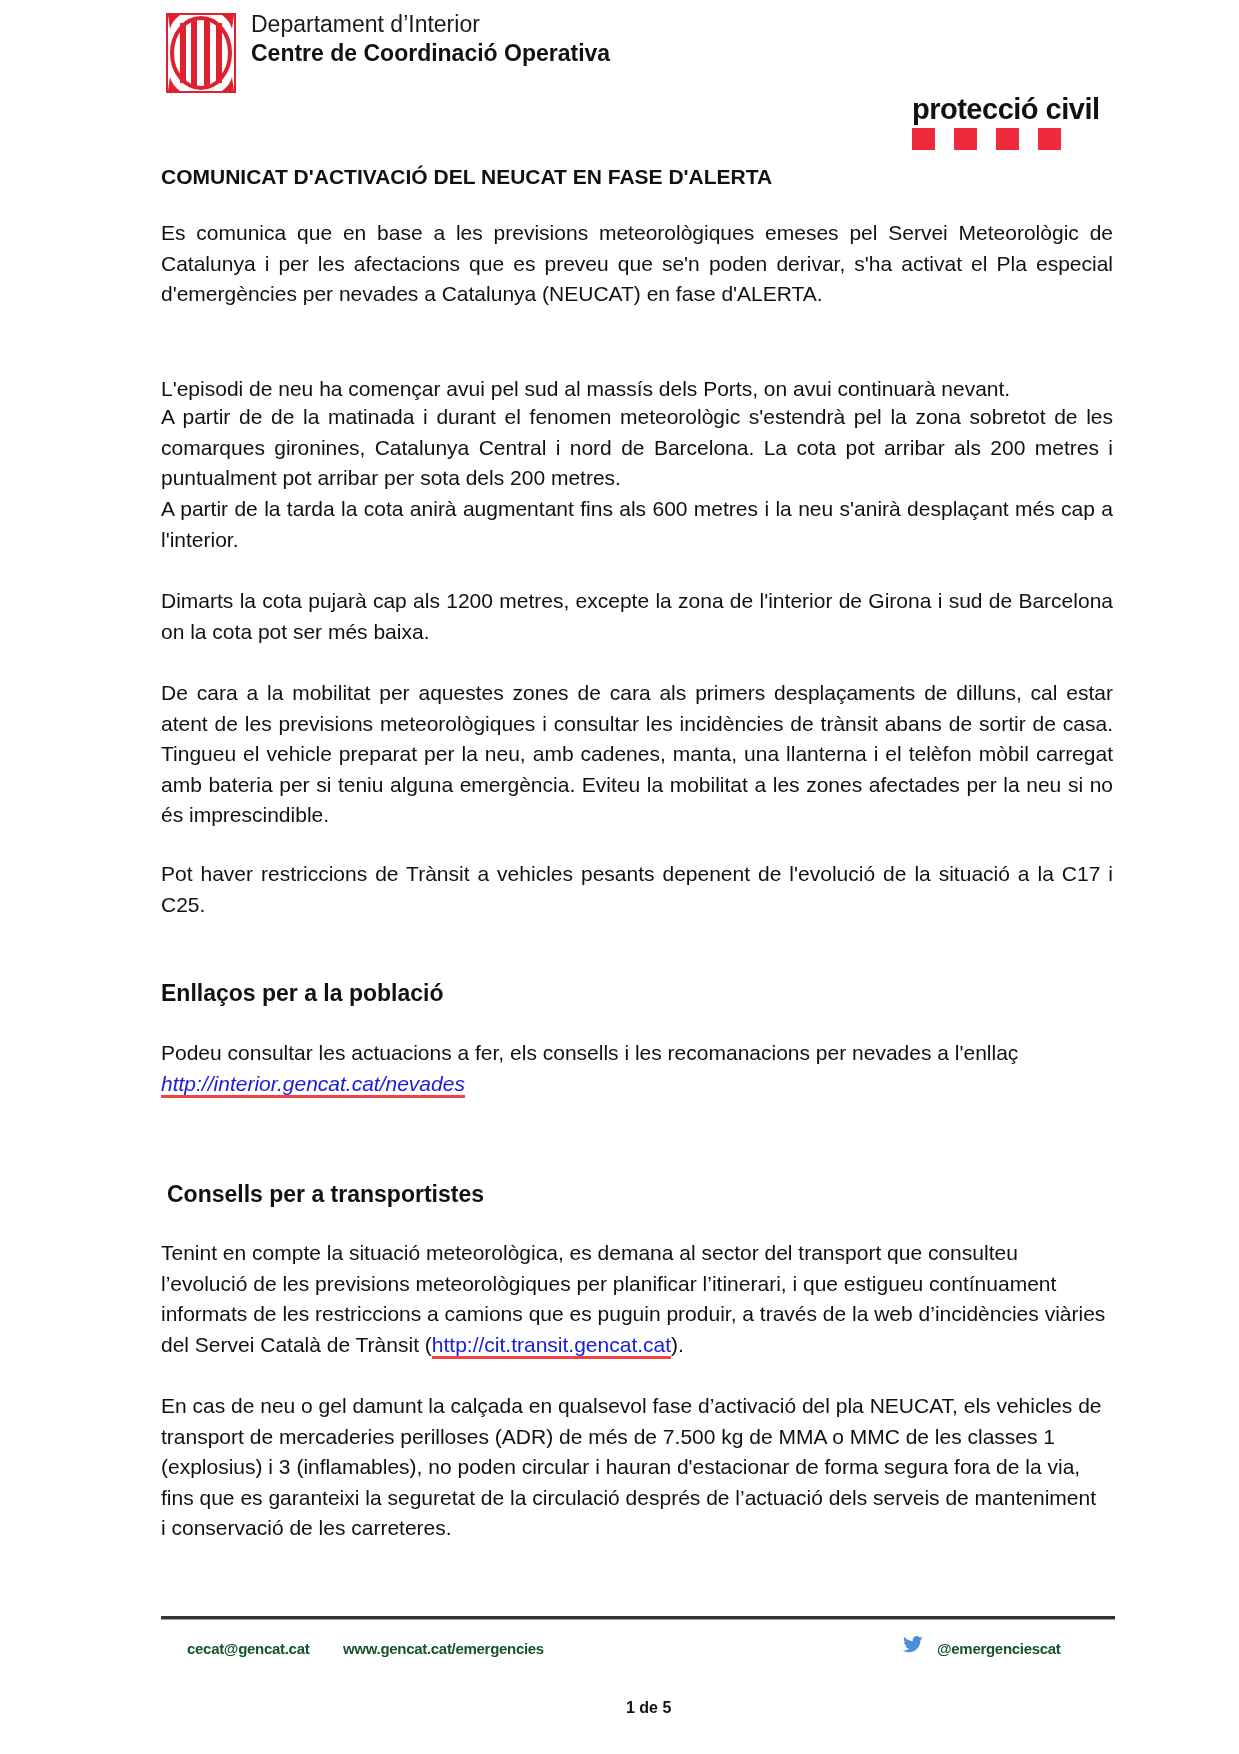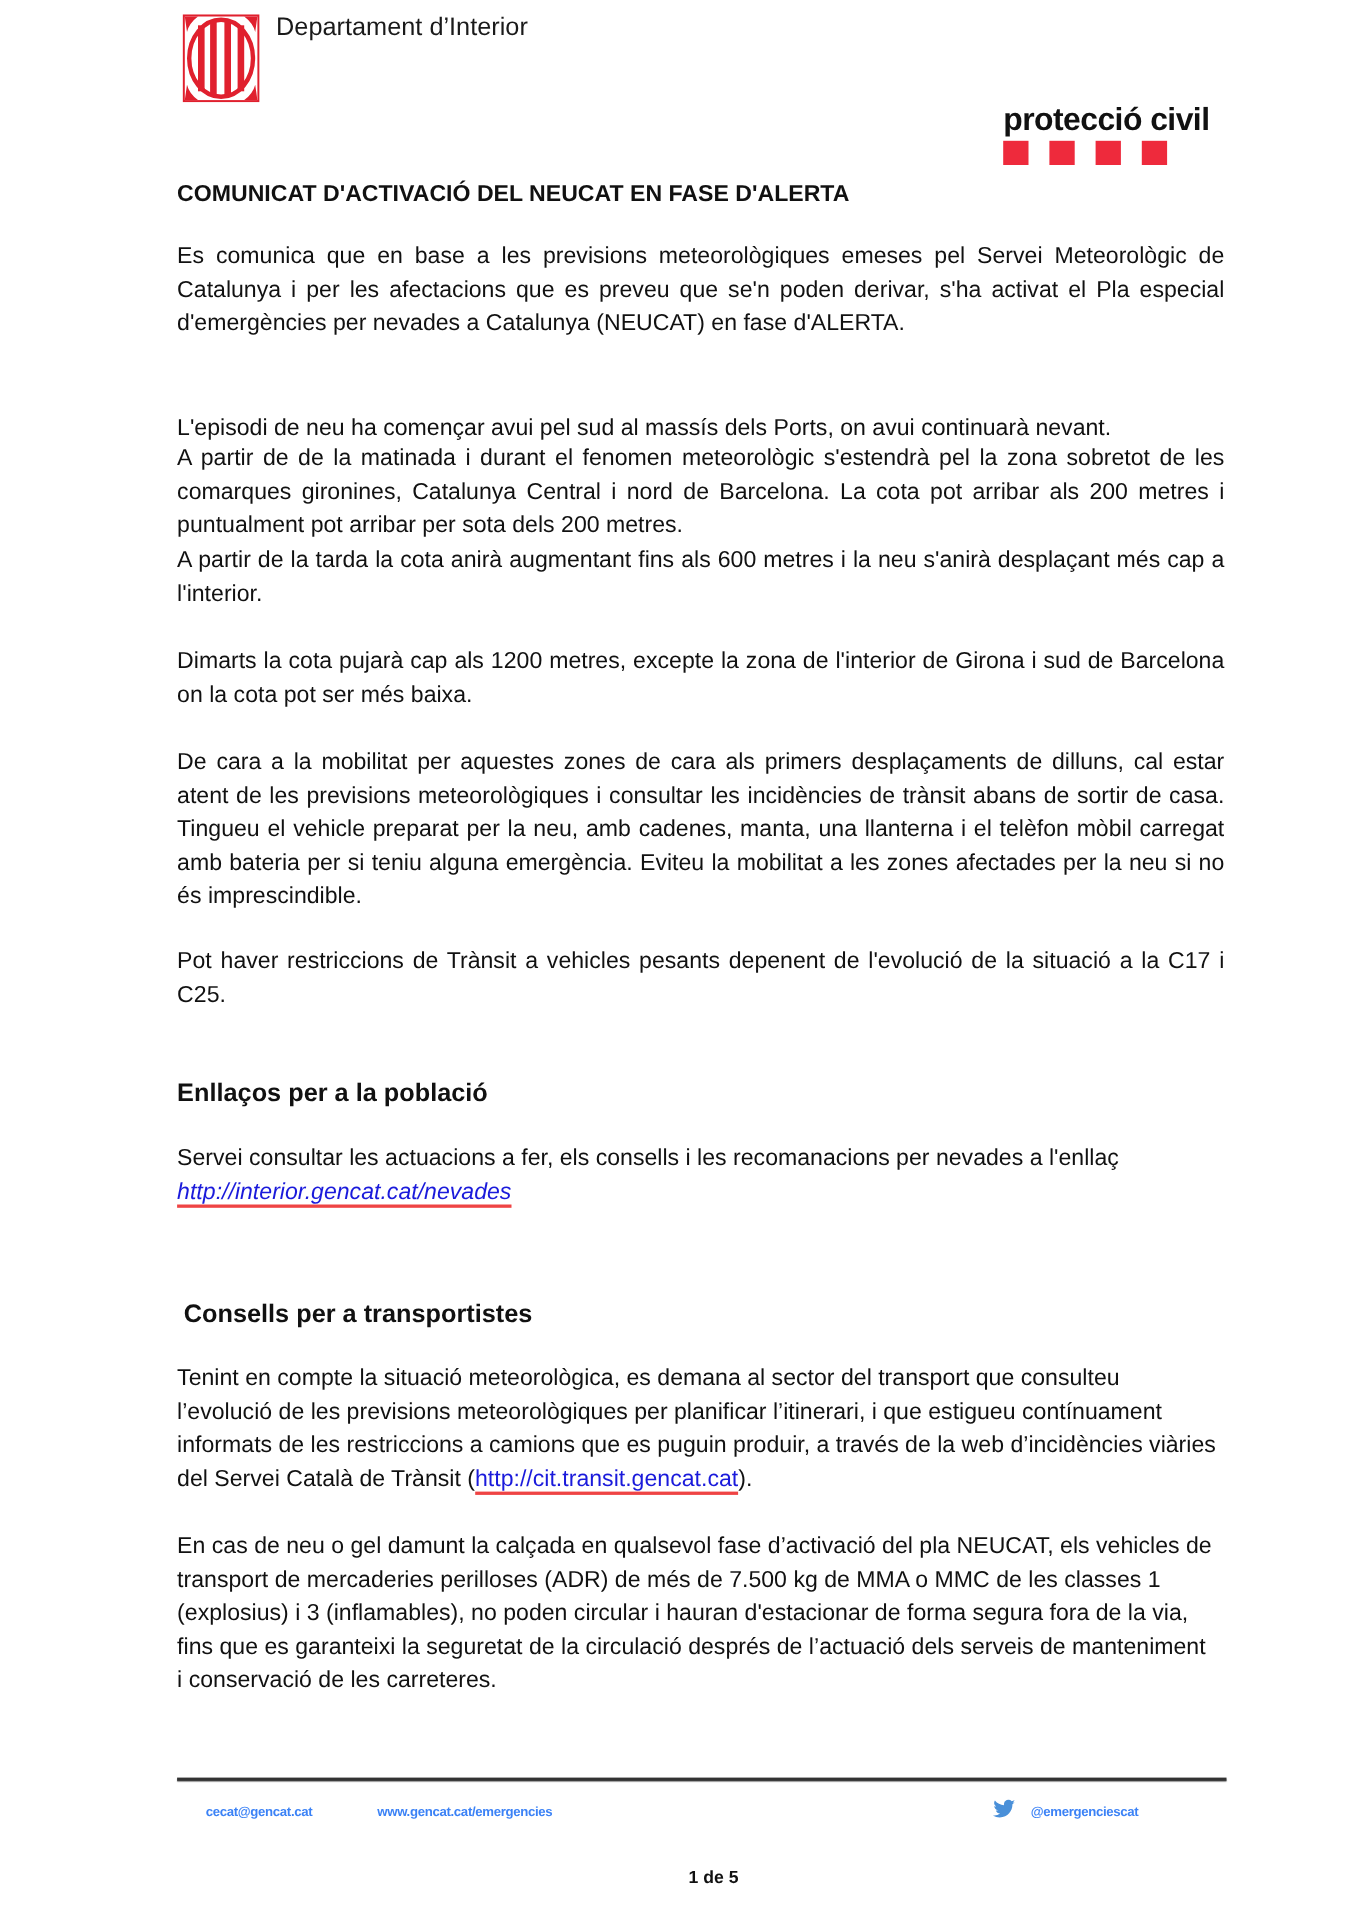--- a/index.html
+++ b/index.html
@@ -17,40 +17,41 @@
   .pc-sq { width: 23px; height: 22px; background: #ee2a3c; }
   
   .content { left: 161px; width: 952px; font-size: 21px; line-height: 30.6px; color: #111; }
   .title { font-weight: bold; font-size: 21px; }
   .just { text-align: justify; text-align-last: left; }
   .h2 { font-weight: bold; font-size: 23px; }
   a.link { color: #1a1adb; text-decoration: none; border-bottom: 3px solid #ef4444; padding-bottom: 0px; }
   a.link.it { font-style: italic; }
   
   .rule { left: 161px; top: 1616px; width: 954px; height: 3px; background: #333; box-shadow: 0 1px 1px #999; }
-  .foot { top: 1640px; font-size: 12px; font-weight: bold; color: #3b82f6; white-space: nowrap; letter-spacing: -0.3px; }
+  .foot { top: 1640px; font-size: 15px; font-weight: bold; color: #14532d; white-space: nowrap; letter-spacing: -0.3px; }
   .tw { left: 902px; top: 1636px; width: 22px; height: 18px; }
   .pager { left: 626px; top: 1699px; font-size: 16px; font-weight: bold; color: #111; }
 </style>
 </head>
 <body>
 
 <div class="abs crest">
   <svg width="70" height="80" viewBox="0 0 70 80">
     <rect x="1" y="1" width="68" height="78" fill="none" stroke="#e0202e" stroke-width="2"></rect>
     <path d="M2 2 L14 2 Q6 8 4 16 Z M68 2 L56 2 Q64 8 66 16 Z M2 78 L14 78 Q6 72 4 64 Z M68 78 L56 78 Q64 72 66 64 Z" fill="#e0202e"></path>
     <ellipse cx="35" cy="40" rx="29" ry="35" fill="#fff" stroke="#e0202e" stroke-width="4"></ellipse>
     <rect x="14" y="10" width="6" height="60" fill="#e0202e"></rect>
     <rect x="25" y="6" width="6" height="68" fill="#e0202e"></rect>
     <rect x="38" y="6" width="6" height="68" fill="#e0202e"></rect>
     <rect x="50" y="10" width="6" height="60" fill="#e0202e"></rect>
   </svg>
 </div>
 <div class="abs org">
   <div class="l">Departament d’Interior</div>
+  <div class="l b">Centre de Coordinació Operativa</div>
 </div>
 <div class="abs pc">
   <div class="pc-text">protecció civil</div>
   <div class="pc-squares">
     <div class="pc-sq"></div>
       <div class="pc-sq"></div>
       <div class="pc-sq"></div>
       <div class="pc-sq"></div>
   </div>
 </div>
@@ -60,21 +61,21 @@
 <div class="abs content just" style="top:218px;">Es comunica que en base a les previsions meteorològiques emeses pel Servei Meteorològic de Catalunya i per les afectacions que es preveu que se'n poden derivar, s'ha activat el Pla especial d'emergències per nevades a Catalunya (NEUCAT) en fase d'ALERTA.</div>
 <div class="abs content just" style="top:341px;margin-top:33px;">L'episodi de neu ha començar avui pel sud al massís dels Ports, on avui continuarà nevant.</div>
 <div class="abs content just" style="top:402px;">A partir de de la matinada i durant el fenomen meteorològic s'estendrà pel la zona sobretot de les comarques gironines, Catalunya Central i nord de Barcelona.  La cota pot arribar als 200 metres i puntualment pot arribar per sota dels 200 metres.</div>
 <div class="abs content just" style="top:494px;">A partir de la tarda la cota anirà augmentant fins als 600 metres i la neu s'anirà desplaçant més cap a l'interior.</div>
 <div class="abs content just" style="top:586px;">Dimarts la cota pujarà cap als 1200 metres, excepte la zona de l'interior de Girona i sud de Barcelona on la cota pot ser més baixa.</div>
 <div class="abs content just" style="top:678px;">De cara a la mobilitat per aquestes zones de cara als primers desplaçaments de dilluns, cal estar atent de les previsions meteorològiques i consultar les incidències de trànsit abans de sortir de casa. Tingueu el vehicle preparat per la neu, amb cadenes, manta, una llanterna i el telèfon mòbil carregat amb bateria per si teniu alguna emergència. Eviteu la mobilitat a les zones afectades per la neu si no és imprescindible.</div>
 <div class="abs content just" style="top:859px;">Pot haver restriccions de Trànsit a vehicles pesants depenent de l'evolució de la situació a la C17 i C25.</div>
 
 <div class="abs content h2" style="top:978px;">Enllaços per a la població</div>
 <div class="abs content" style="top:1038px;">
-  <div style="white-space:nowrap;">Servei consultar les actuacions a fer, els consells i les recomanacions per nevades a l'enllaç</div>
+  <div style="white-space:nowrap;">Podeu consultar les actuacions a fer, els consells i les recomanacions per nevades a l'enllaç</div>
   <a class="link it">http://interior.gencat.cat/nevades</a>
 </div>
 
 <div class="abs content h2" style="top:1179px; left:167px;">Consells per a transportistes</div>
 <div class="abs content" style="top:1238px; width:945px;"><span>Tenint en compte la situació meteorològica, es demana al sector del transport que consulteu l’evolució de les previsions meteorològiques per planificar l’itinerari, i que estigueu contínuament informats de les restriccions a camions que es puguin produir, a través de la web d’incidències viàries del Servei Català de Trànsit (</span><a class="link">http://cit.transit.gencat.cat</a><span>).</span></div>
 <div class="abs content" style="top:1391px; width:945px;">En cas de neu o gel damunt la calçada en qualsevol fase d’activació del pla NEUCAT, els vehicles de transport de mercaderies perilloses (ADR) de més de 7.500 kg de MMA o MMC de les classes 1 (explosius) i 3 (inflamables), no poden circular i hauran d'estacionar de forma segura fora de la via, fins que es garanteixi la seguretat de la circulació després de l’actuació dels serveis de manteniment i conservació de les carreteres.</div>
 
 <div class="abs rule"></div>
 <div class="abs foot" style="left:187px;">cecat@gencat.cat</div>
 <div class="abs foot" style="left:343px;">www.gencat.cat/emergencies</div>

